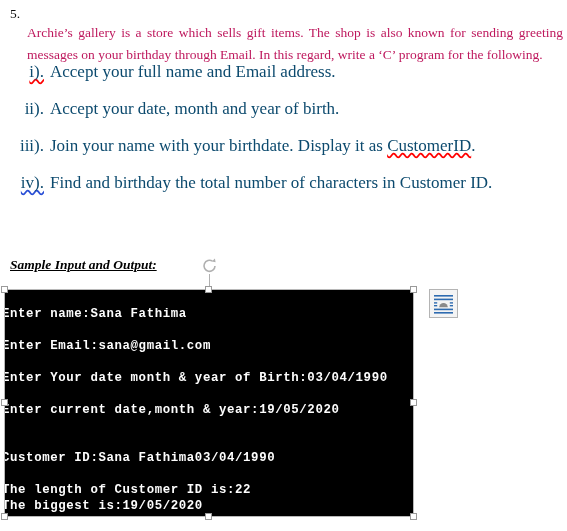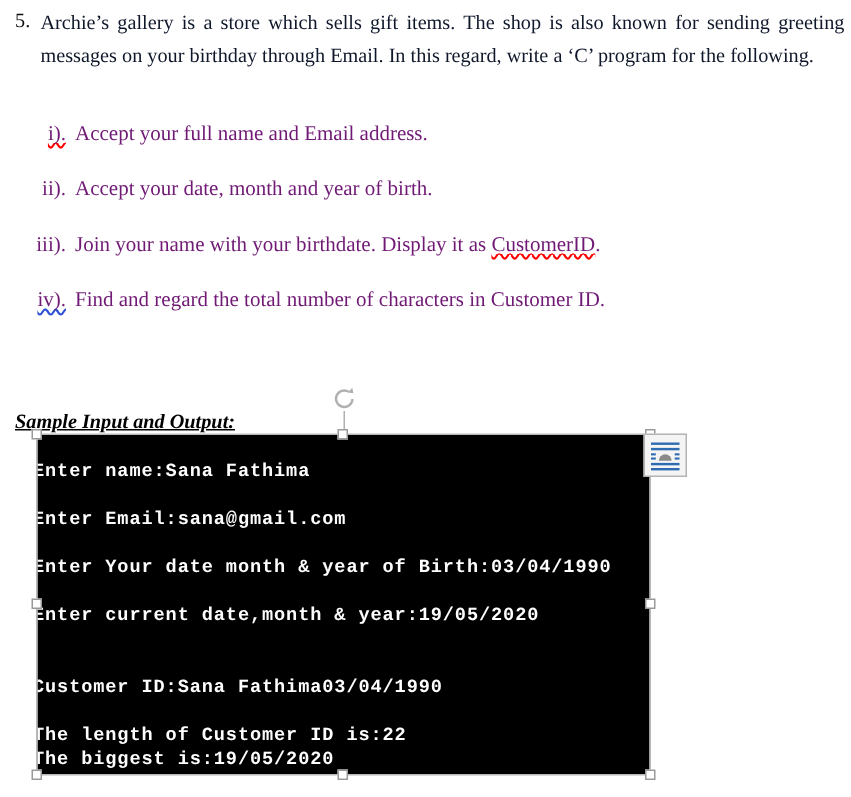--- a/index.html
+++ b/index.html
@@ -20,38 +20,37 @@
     position: absolute;
     left: 10px;
     top: 6px;
     font-size: 13.5px;
     font-family: "Liberation Serif", serif;
     color: #0d0d0d;
   }
   .q-body {
     position: absolute;
     left: 27px;
-    top: 4px;
+    top: 22px;
     width: 536px;
     font-size: 13.5px;
     line-height: 22px;
     text-align: justify;
     font-family: "Liberation Serif", serif;
-    color: #0f172a;
+    color: #be185d;
   }
 
   .sub-item {
     position: absolute;
     left: 0px;
     width: 560px;
-    font-size: 14px;
-    font-family: "Liberation Serif", serif;
-    color: #701a75;
+    font-size: 17px;
+    font-family: "Liberation Serif", serif;
+    color: #0c4a6e;
     white-space: nowrap;
-    margin-top: 20px;
   }
   .sub-marker {
     display: inline-block;
     width: 44px;
     text-align: right;
     padding-right: 6px;
   }
 
   
   .red-squiggle {
@@ -73,31 +72,29 @@
     position: absolute;
     left: 10px;
     top: 257px;
     font-family: "Liberation Serif", serif;
     font-size: 13.5px;
     font-weight: bold;
     font-style: italic;
     text-decoration: underline;
     color: #000000;
     white-space: nowrap;
-    margin-top: 16px;
   }
 
   
   #image-object {
     position: absolute;
     left: 5px;
     top: 290px;
     width: 408px;
     height: 174px;
-    margin-left: 20px;
   }
   .console-box {
     position: absolute;
     left: 0;
     top: 0;
     width: 408px;
     height: 226px;
     background: #000000;
     overflow: hidden;
   }
@@ -174,21 +171,21 @@
 
   <div class="sub-item" style="top:136px;">
     <span class="sub-marker">iii).</span><span>Join your name with your birthdate. Display it as </span><span class="red-squiggle">CustomerID</span><span>.</span>
   </div>
 
   <div class="sub-item" style="top:99px;">
     <span class="sub-marker">ii).</span><span>Accept your date, month and year of birth.</span>
   </div>
 
   <div class="sub-item" style="top:173px;">
-    <span class="sub-marker blue-squiggle">iv).</span><span>Find and regard the total number of characters in Customer ID.</span>
+    <span class="sub-marker blue-squiggle">iv).</span><span>Find and birthday the total number of characters in Customer ID.</span>
   </div>
 
 
   <div class="section-heading">Sample Input and Output:</div>
 
   <div id="image-object">
 
     <div class="console-box">
       <pre class="console-text">Enter name:Sana Fathima
 

